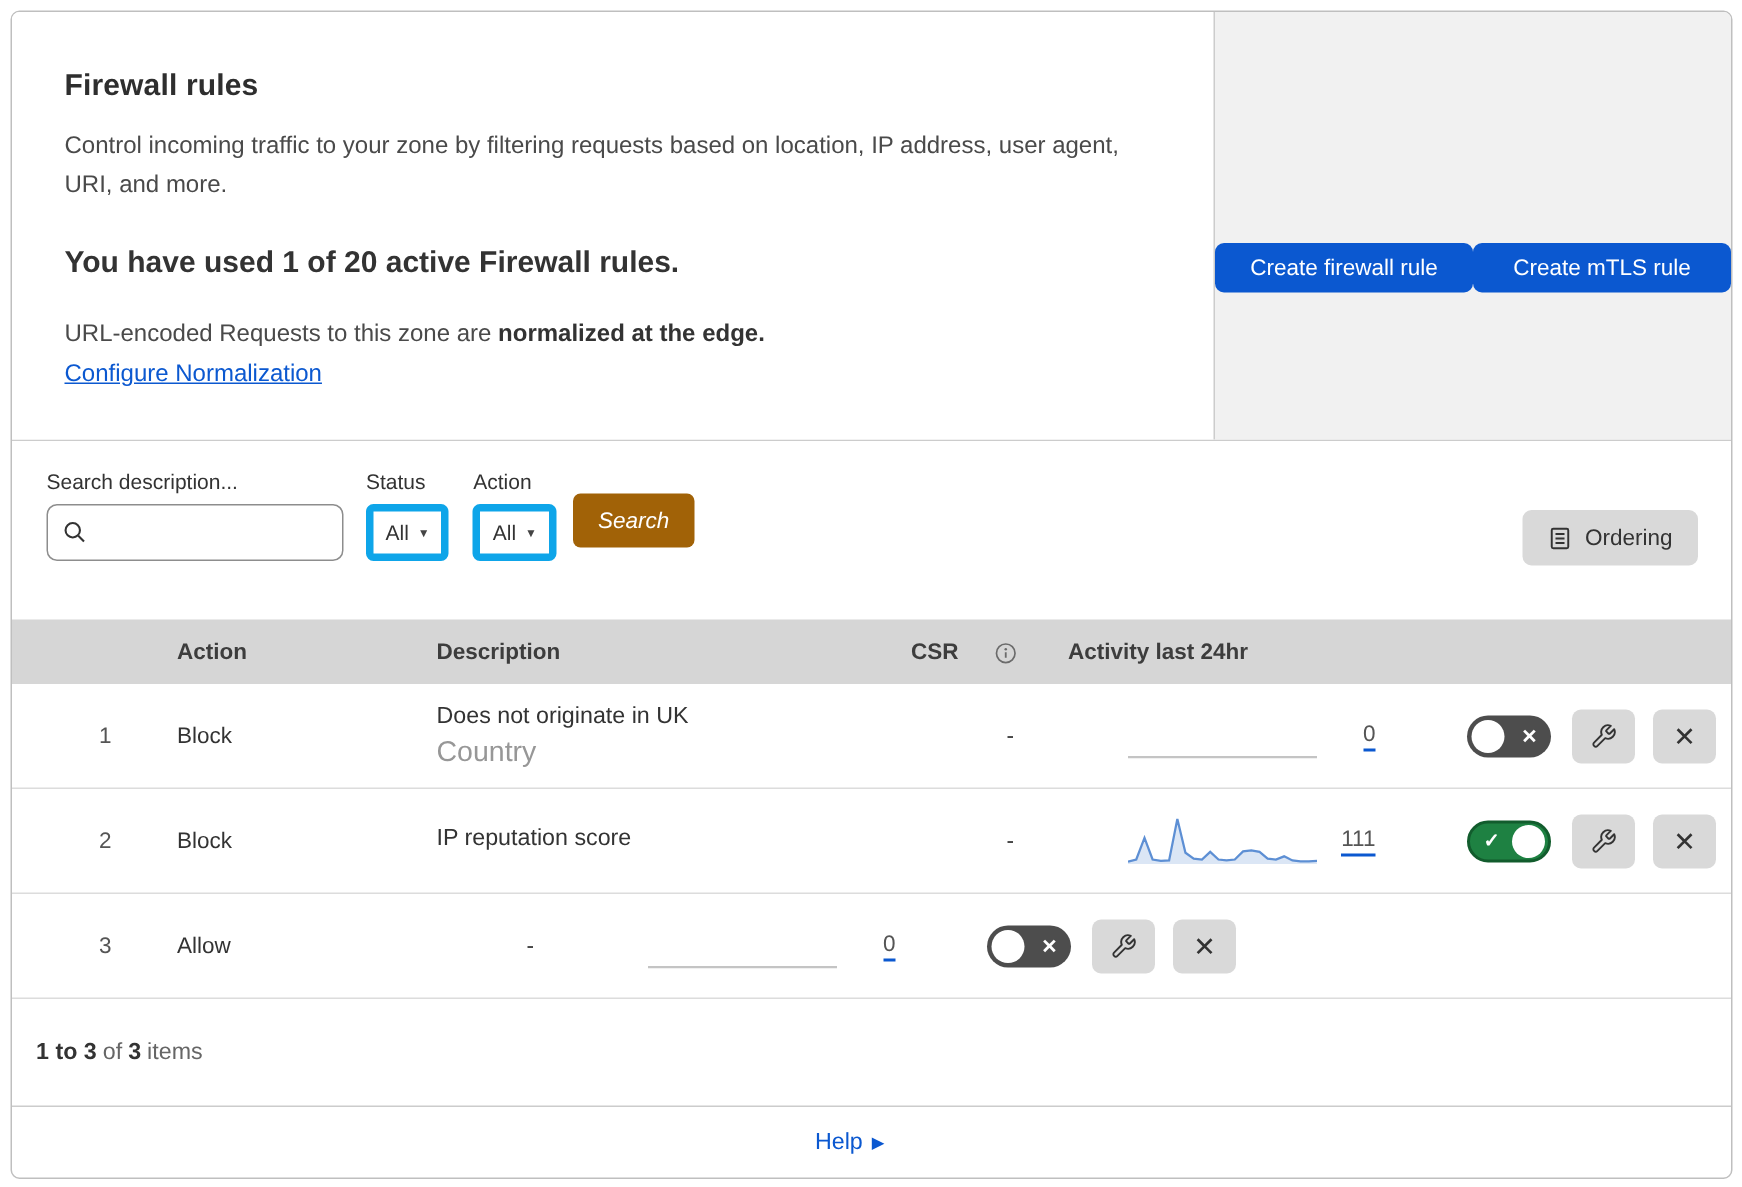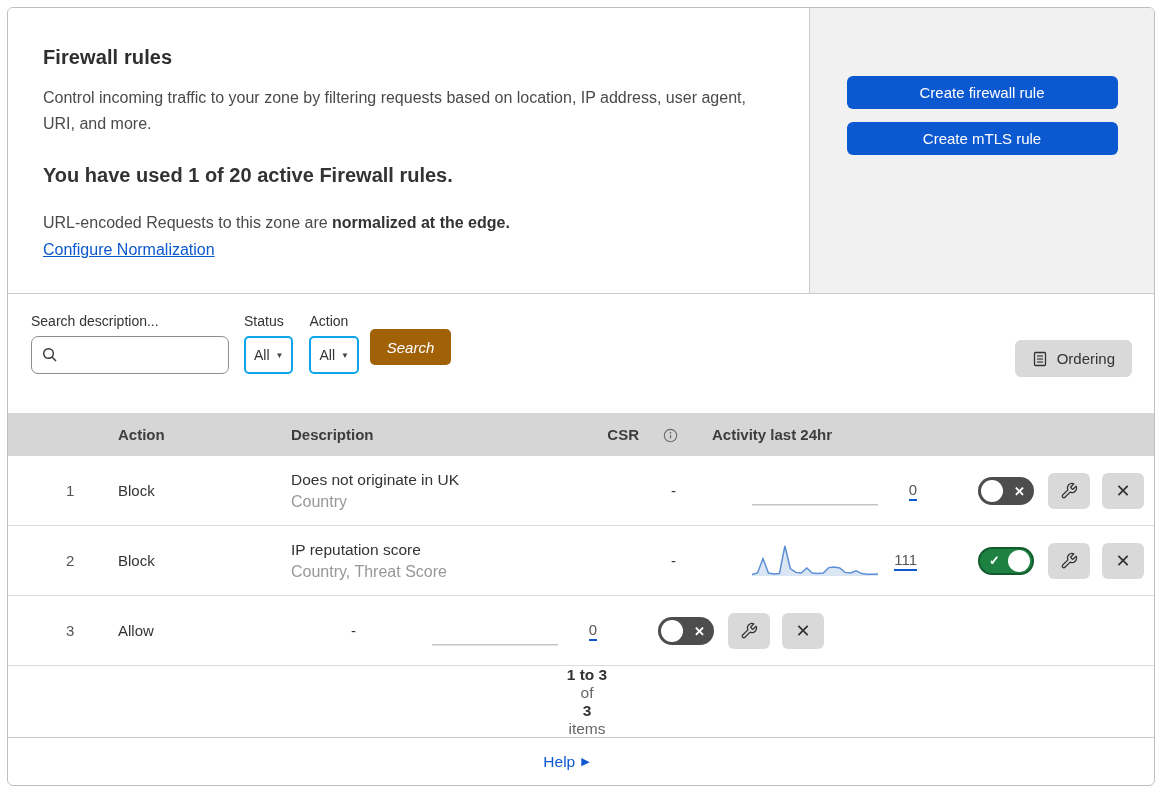--- a/index.html
+++ b/index.html
@@ -13,33 +13,33 @@
   .top { display: flex; height: 286px; border-bottom: 1px solid #ccc; }
   .intro { flex: 1; background: #fff; border-right: 1px solid #ccc; padding: 38px 60px 0 35px; }
   .intro h1 { font-size: 20px; font-weight: 700; color: #2e2e2e; margin-bottom: 16px; letter-spacing: 0.1px; }
   .intro .desc { font-size: 16px; color: #4a4a4a; line-height: 26px; max-width: 712px; margin-bottom: 27px; }
   .intro .usage { font-size: 20px; font-weight: 700; color: #333; margin-bottom: 27px; }
   .intro .norm { font-size: 16px; color: #4a4a4a; margin-bottom: 9px; }
   .intro .norm b { color: #333; }
   .link { color: #0b58d0; text-decoration: underline; font-size: 16px; cursor: pointer; }
 
   .panel { width: 344px; background: #f1f1f1; padding-top: 68px;
-    display: flex; flex-direction: column; align-items: center; }
+    display: flex; flex-direction: row; align-items: center; }
   .btn-primary { width: 271px; height: 33px; background: #0b58d0; color: #fff; border: none;
     border-radius: 6px; font-size: 15px; font-family: inherit; margin-bottom: 13px; cursor: pointer; }
 
   
   .filters { height: 119px; padding: 19px 22px 0 23px; display: flex; align-items: flex-start; }
   .fgroup { display: flex; flex-direction: column; }
   .flabel { font-size: 14px; color: #333; margin-bottom: 7px; }
   .search-wrap { position: relative; }
   .search-input { width: 198px; height: 38px; border: 1px solid #8d8d8d; border-radius: 7px;
     padding: 0 10px 0 36px; font-size: 14px; font-family: inherit; background: #fff; }
   .search-icon { position: absolute; left: 11px; top: 11px; }
-  .selectbox { height: 38px; border: 2px solid #0ea5e9; border-radius: 5px; background: #fff;
+  .selectbox { height: 38px; border: 5px solid #0ea5e9; border-radius: 5px; background: #fff;
     display: flex; align-items: center; justify-content: center; gap: 6px; font-size: 14px;
     color: #333; cursor: pointer; padding: 0 8px; }
   .caret { font-size: 8px; color: #444; }
   .gap15 { width: 15px; } .gap16 { width: 16px; } .gap11 { width: 11px; }
   .btn-search { margin-top: 16px; width: 81px; height: 36px; background: #a16207; color: #fff;
     border: none; border-radius: 5px; font-size: 15px; font-family: inherit; cursor: pointer; font-style: italic; }
   .btn-ordering { margin-left: auto; margin-top: 27px; height: 37px; padding: 0 17px;
     background: #d9d9d9; border: none; border-radius: 6px; font-size: 15px; color: #333;
     font-family: inherit; display: flex; align-items: center; gap: 9px; cursor: pointer; }
 
@@ -51,21 +51,21 @@
   .col-desc { width: 320px; padding-left: 15px; }
   .col-csr { width: 110px; display: flex; justify-content: flex-end; align-items: flex-end;
     gap: 24px; padding-right: 28px; }
   .col-activity { width: 215px; padding-left: 6px; display: flex; align-items: center; }
   .col-controls { flex: 1; display: flex; align-items: center; }
 
   .trow { height: 70px; display: flex; align-items: center; border-bottom: 1px solid #dcdcdc;
     font-size: 15px; background: #fff; }
   .rule-num { color: #555; }
   .rule-desc-title { color: #333; font-size: 15.5px; margin-bottom: 4px; }
-  .rule-criteria { color: #979797; font-size: 16px; }
+  .rule-criteria { color: #979797; font-size: 19px; }
   .csr-cell { justify-content: flex-end; padding-right: 30px; color: #333; }
   .spark { margin-left: 40px; width: 126px; height: 36px; }
   .count-link { margin-left: auto; margin-right: 4px; color: #555; font-size: 15px;
     text-decoration: none; border-bottom: 2px solid #0b58d0; padding-bottom: 1px; cursor: pointer; }
 
   .toggle { position: relative; margin-left: 57px; width: 56px; height: 28px; border-radius: 14px; cursor: pointer; }
   .toggle .knob { position: absolute; top: 3px; width: 22px; height: 22px; border-radius: 50%; background: #fff; }
   .toggle .glyph { position: absolute; top: 50%; transform: translateY(-50%); color: #fff;
     font-size: 13px; font-weight: 700; }
   .toggle.off { background: #4d4d4d; }
@@ -76,21 +76,21 @@
   .toggle.on .glyph-check { left: 9px; top: 46%; }
 
   .icon-btn { width: 42px; height: 36px; border: none; border-radius: 6px; background: #d9d9d9;
     display: flex; align-items: center; justify-content: center; cursor: pointer;
     color: #333; font-size: 18px; }
   .wrench-btn { margin-left: 14px; }
   .x-btn { margin-left: 12px; font-family: inherit; }
 
   
   .pagination { height: 72px; border-bottom: 1px solid #ccc; display: flex; align-items: center;
-    padding-left: 16px; font-size: 15.5px; color: #666; flex-direction: column; }
+    padding-left: 16px; font-size: 15.5px; color: #666; }
   .pagination b { color: #333; }
   .pagination span { margin-right: 4px; }
   .help-row { height: 47px; display: flex; align-items: center; justify-content: center;
     padding-right: 29px; }
   .help-link { color: #0b58d0; font-size: 15.5px; display: flex; align-items: center; gap: 6px;
     text-decoration: none; cursor: pointer; }
   .help-arrow { font-size: 11px; }
 
   svg { display: block; }
 </style>
@@ -206,21 +206,20 @@
           <span>✕</span>
         </button>
     </div>
   </div>
 
   <div class="trow">
     <div class="col-num rule-num">2</div>
     <div class="col-action">Block</div>
     <div class="col-desc">
       <div class="rule-desc-title">IP reputation score</div>
-      <div class="rule-criteria">Country, Threat Score</div>
     </div>
     <div class="col-csr csr-cell">-</div>
     <div class="col-activity">
       <svg class="spark" viewBox="0 0 126 36" preserveAspectRatio="none">
           <polygon points="0,33 0.0,31.5 5.5,30.0 11.0,15.6 16.4,30.0 21.9,30.9 27.4,30.6 32.9,3.0 38.3,25.5 43.8,29.4 49.3,30.0 54.8,24.9 60.3,30.0 65.7,30.6 71.2,30.0 76.7,24.6 82.2,24.0 87.7,24.9 93.1,29.4 98.6,30.0 104.1,27.9 109.6,30.6 115.0,31.2 120.5,31.2 126.0,30.9 126,33" fill="rgba(125,165,220,0.28)"></polygon>
           <polyline points="0.0,31.5 5.5,30.0 11.0,15.6 16.4,30.0 21.9,30.9 27.4,30.6 32.9,3.0 38.3,25.5 43.8,29.4 49.3,30.0 54.8,24.9 60.3,30.0 65.7,30.6 71.2,30.0 76.7,24.6 82.2,24.0 87.7,24.9 93.1,29.4 98.6,30.0 104.1,27.9 109.6,30.6 115.0,31.2 120.5,31.2 126.0,30.9" fill="none" stroke="#5d8fd4" stroke-width="1.5"></polyline>
         </svg>
       <a class="count-link">111</a>
     </div>
     <div class="col-controls">

